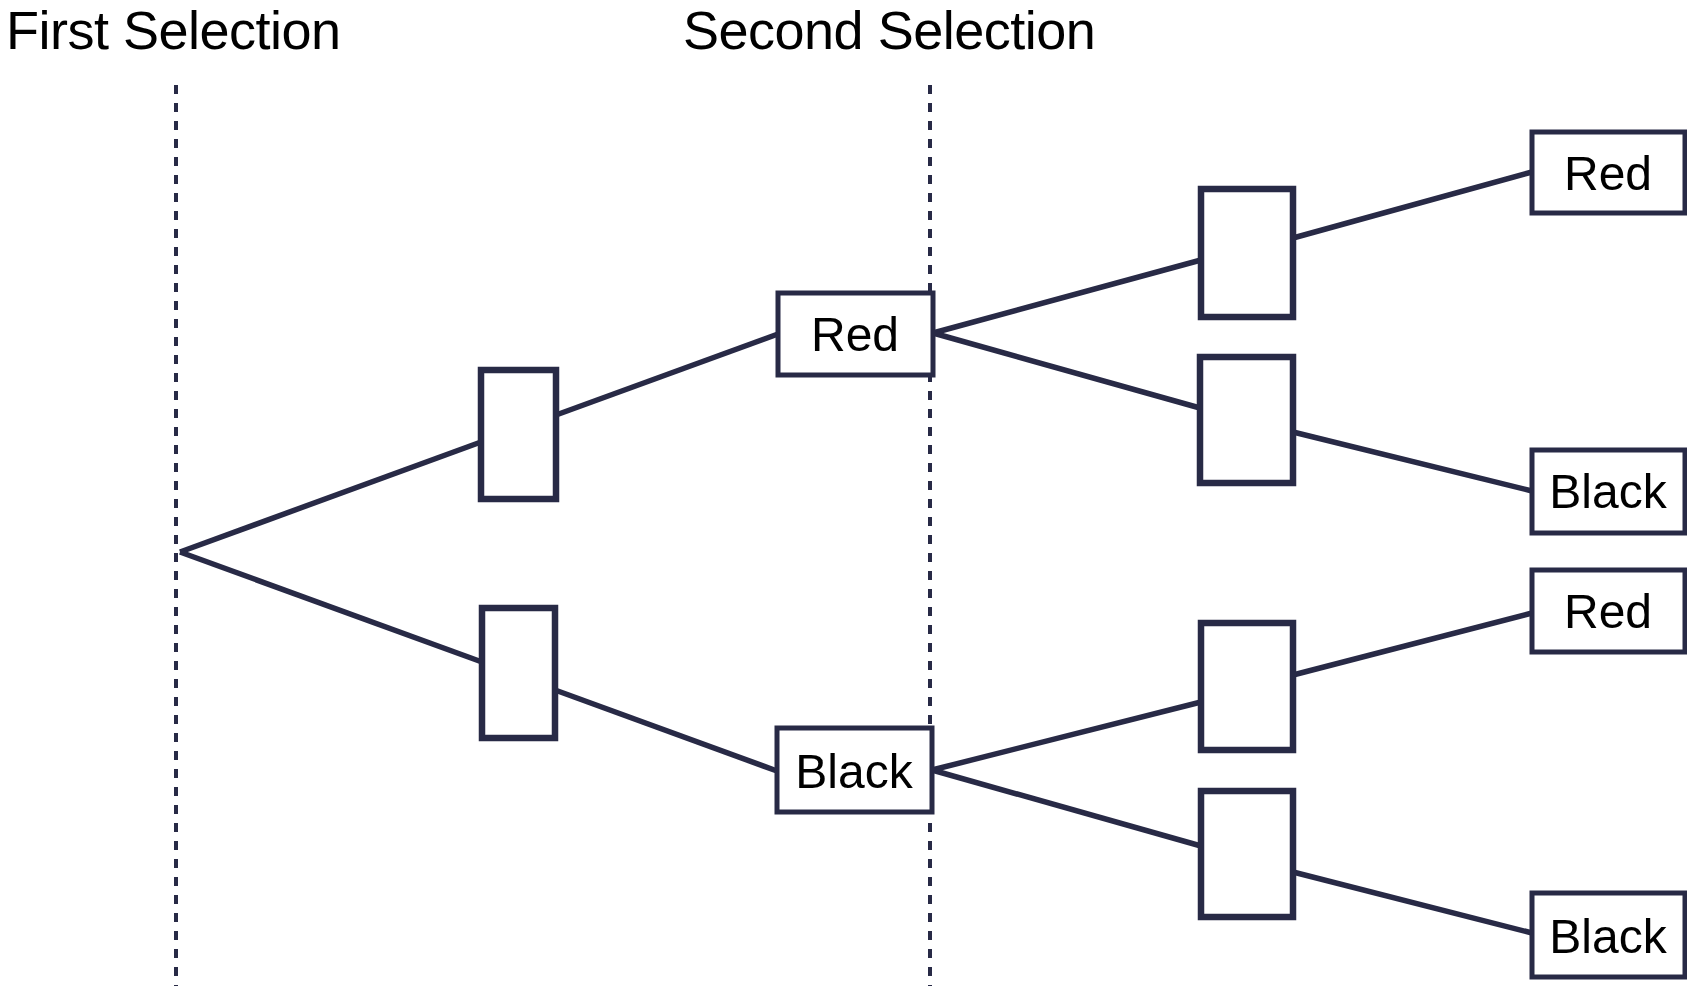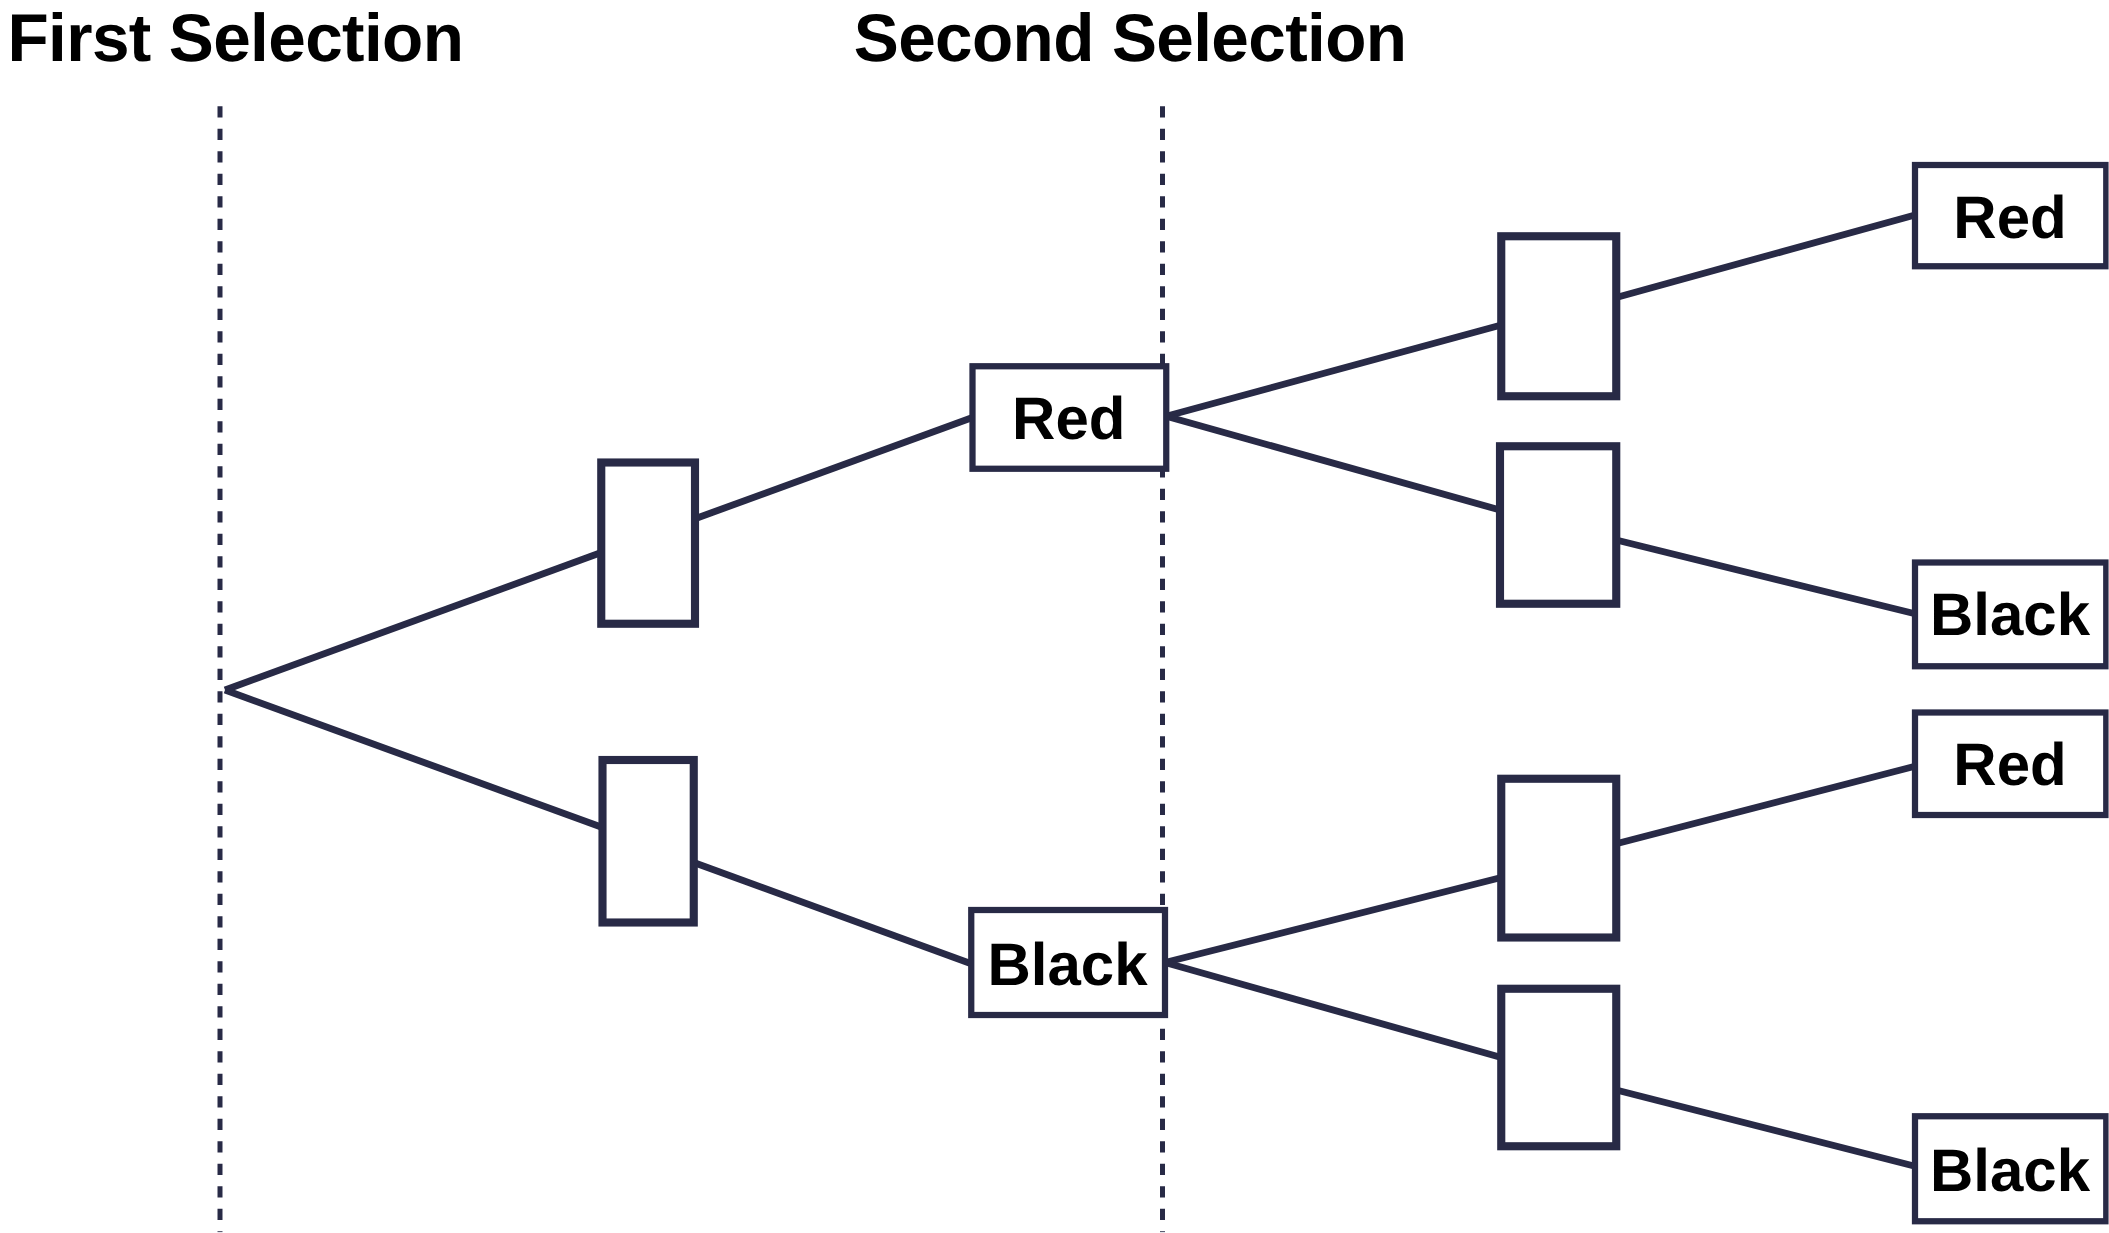--- a/index.html
+++ b/index.html
@@ -12,21 +12,20 @@
     padding: 0;
     background: #ffffff;
   }
   .stage {
     position: relative;
     width: 1687px;
     height: 986px;
     background: #ffffff;
     overflow: hidden;
     font-family: "Liberation Sans", sans-serif;
-    font-weight: bold;
   }
   svg { display: block; }
   .dashed {
     stroke: var(--line);
     stroke-width: 4;
     stroke-dasharray: 9 9;
     fill: none;
   }
   .branch {
     stroke: var(--line);

